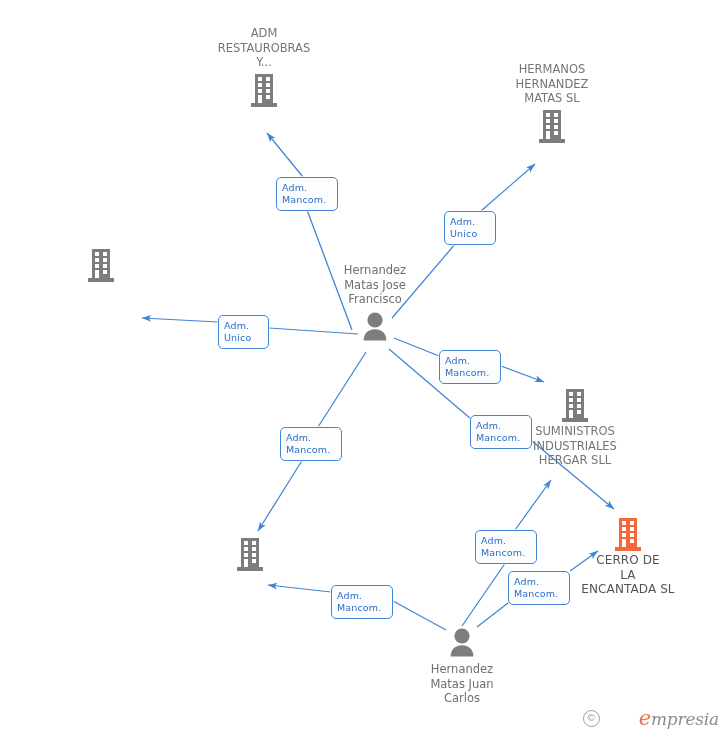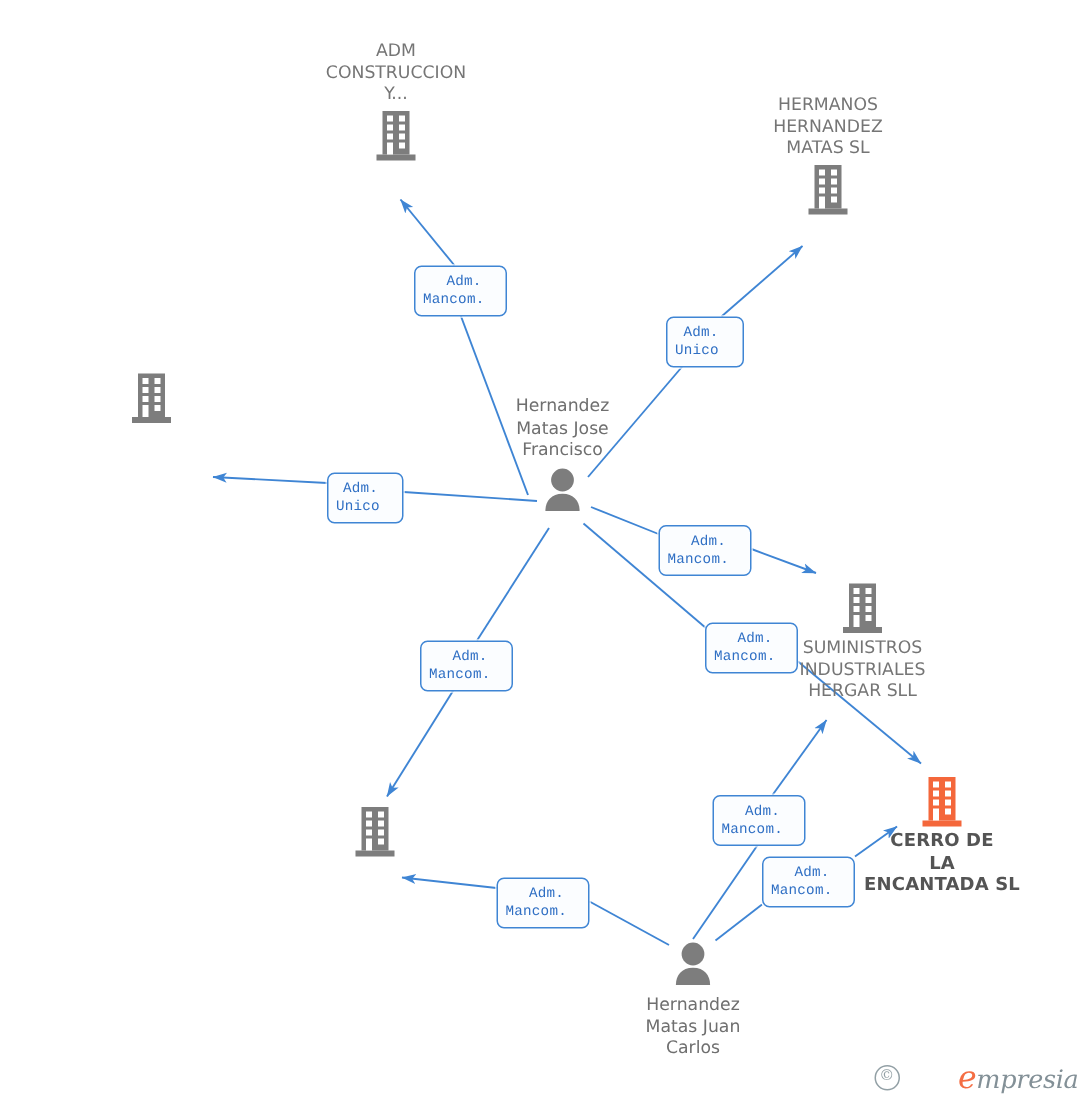--- a/index.html
+++ b/index.html
@@ -50,45 +50,44 @@
   }
   .node .glyph svg { vertical-align: middle; }
   .node .caption {
     display: block;
     white-space: pre-line;
   }
   .node.company .caption { color: #757575; }
   .node.person  .caption { color: #6f6f6f; }
   .node.focus .caption {
     color: #545454;
-    font-weight: bold;
+    font-weight: normal;
     font-size: 12px;
     letter-spacing: .1px;
   }
   
   .node.cap-above .glyph { order: 2; }
   .node.cap-above { display: flex; flex-direction: column; }
   .node.cap-above .caption { order: 1; }
 
   
   .chip {
     position: absolute;
     box-sizing: border-box;
     border: 1px solid #3f85d4;
     border-radius: 5px;
     background: #fbfdff;
     color: #2f6fc4;
     font-size: 9.5px;
     line-height: 12px;
-    text-align: right;
-    padding: 4px 16px 4px 5px;
+    text-align: left;
+    padding: 4px 5px 4px 5px;
     white-space: pre-line;
     box-shadow: 0 0 0 1px rgba(255,255,255,.65);
     letter-spacing: .15px;
-    font-family: Liberation Mono, monospace;
   }
   
   #watermark {
     position: absolute;
     right: 9px;
     bottom: 10px;
     display: flex;
     align-items: center;
     gap: 5px;
     opacity: .95;
@@ -168,21 +167,21 @@
 
       <g>
         <path d="M446,630 L393,601"></path>
         <path d="M331,592 L268,585" marker-end="url(#ah)"></path>
       </g>
     </g>
   </svg>
 
   <div class="node company cap-above" style="left:264px; top:26px;">
     <span class="caption">ADM
-CONSTRUCCION
+RESTAUROBRAS
 Y...</span>
     <span class="glyph">
       <svg width="30" height="36" viewBox="0 0 30 36" xmlns="http://www.w3.org/2000/svg">
         <rect x="6" y="2" width="18" height="29" fill="#7d7d7d"></rect>
         <rect x="2" y="31" width="26" height="4" fill="#7d7d7d"></rect>
         <g fill="#ffffff">
           <rect x="9" y="5" width="4" height="4"></rect>
             <rect x="17" y="5" width="4" height="4"></rect>
           <rect x="9" y="11" width="4" height="4"></rect>
             <rect x="17" y="11" width="4" height="4"></rect>

